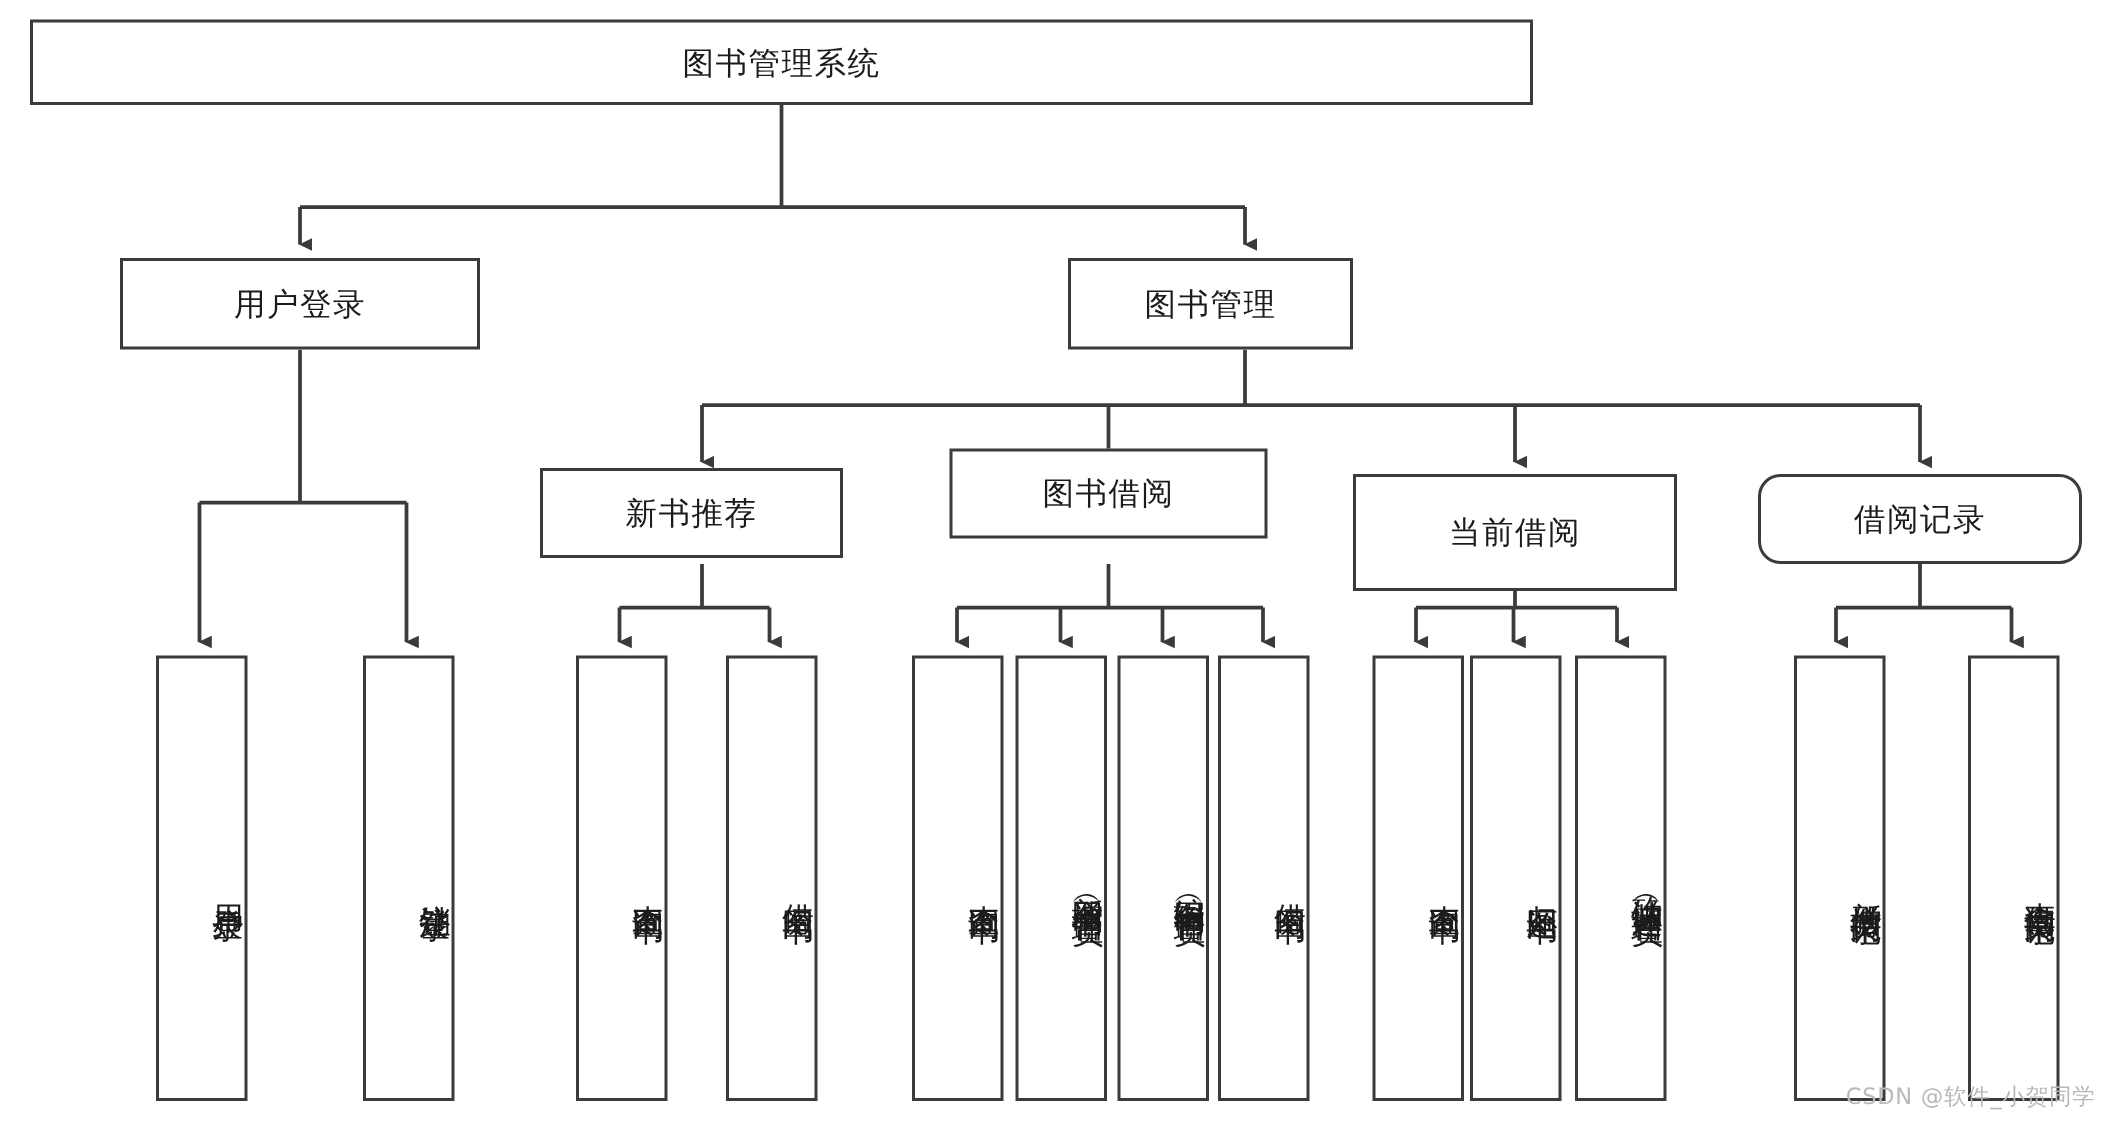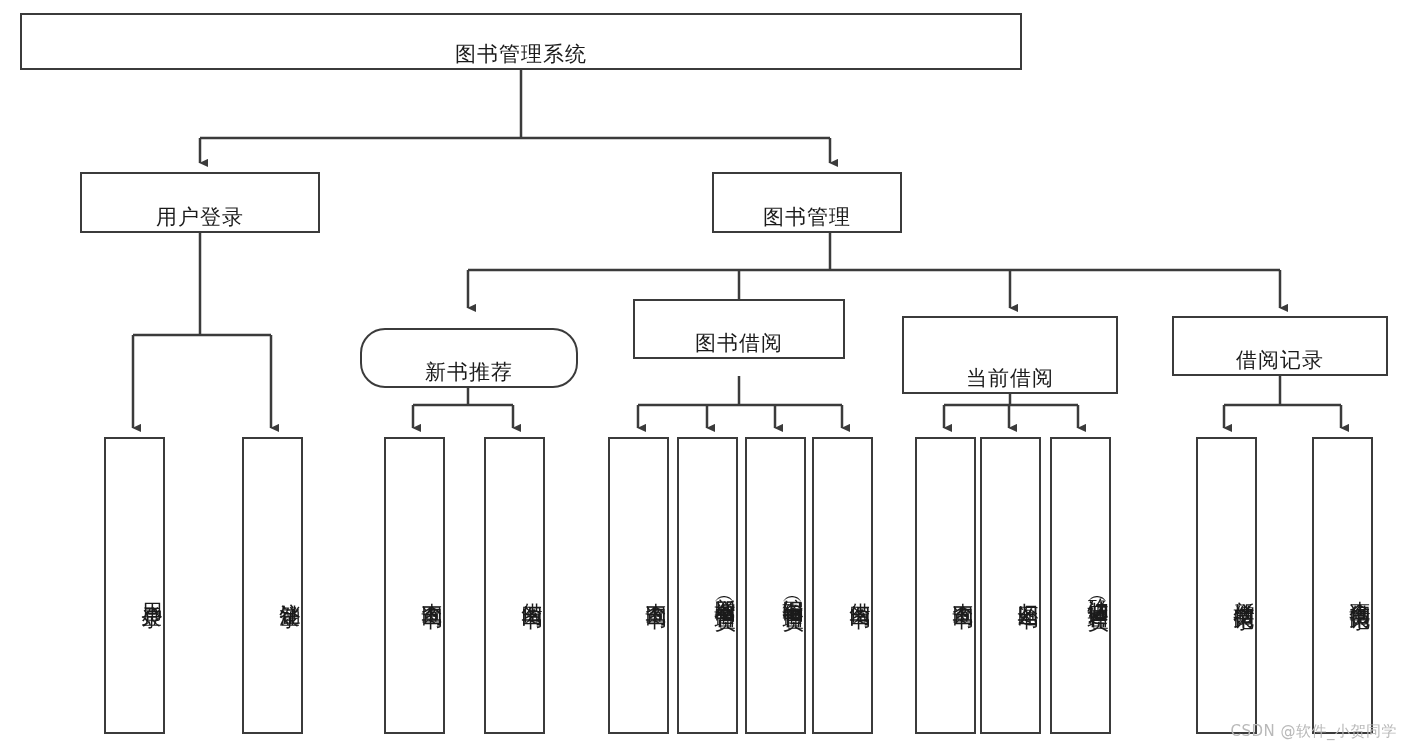--- a/index.html
+++ b/index.html
@@ -23,21 +23,20 @@
     background: #ffffff;
     border: 2.5px solid #3b3b3b;
     display: flex;
     align-items: center;
     justify-content: center;
     color: #1b1b1b;
   }
   .node.horiz {
     font-size: 21px;
     letter-spacing: 1px;
-    align-items: flex-end;
   }
   .node.vert {
     writing-mode: vertical-rl;
     text-orientation: upright;
     font-size: 21px;
     letter-spacing: 2px;
     align-items: flex-start;
     justify-content: center;
     padding-top: 8px;
     line-height: 1.05;
@@ -126,30 +125,30 @@
     <span>图书管理系统</span>
   </div>
 
   <div class="node horiz" style="left:80px; top:172px; width:240px; height:61px;">
     <span>用户登录</span>
   </div>
   <div class="node horiz" style="left:712px; top:172px; width:190px; height:61px;">
     <span>图书管理</span>
   </div>
 
-  <div class="node horiz" style="left:360px; top:328px; width:218px; height:60px;border-radius:25px;">
+  <div class="node horiz" style="left:360px; top:312px; width:202px; height:60px;">
     <span>新书推荐</span>
   </div>
   <div class="node horiz" style="left:633px; top:299px; width:212px; height:60px;font-family:Liberation Mono, monospace;">
     <span>图书借阅</span>
   </div>
   <div class="node horiz" style="left:902px; top:316px; width:216px; height:78px;">
     <span>当前借阅</span>
   </div>
-  <div class="node horiz" style="left:1172px; top:316px; width:216px; height:60px;">
+  <div class="node horiz" style="left:1172px; top:316px; width:216px; height:60px;border-radius:15px;">
     <span>借阅记录</span>
   </div>
 
   <div class="node vert" style="left:104px; top:437px; width:61px; height:297px;">
     <span>用户登录</span>
   </div>
   <div class="node vert" style="left:242px; top:437px; width:61px; height:297px;">
     <span>注销登录</span>
   </div>
 

